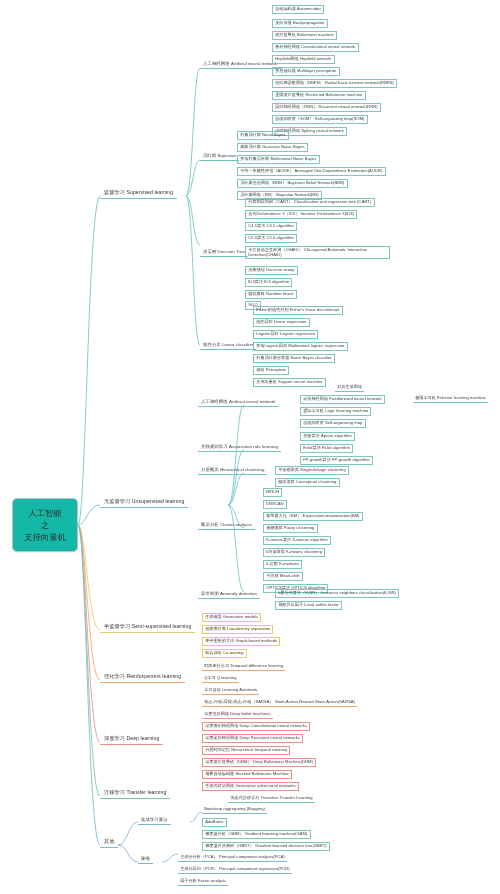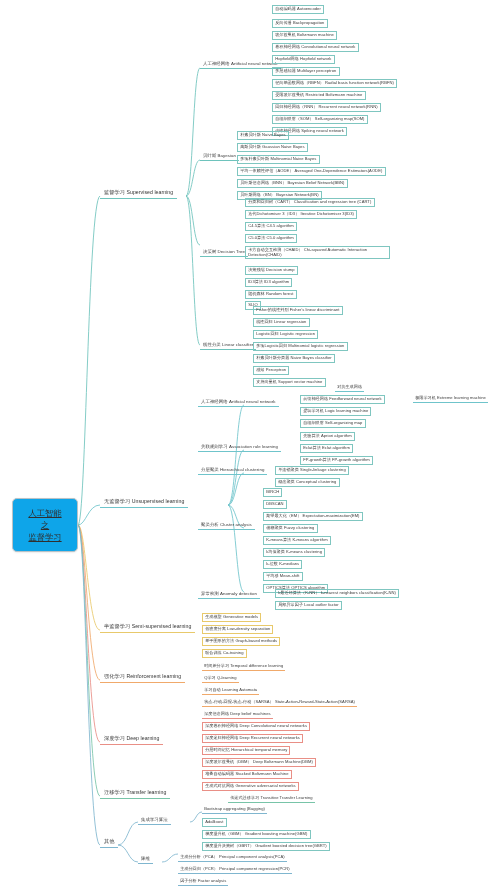--- a/index.html
+++ b/index.html
@@ -58,26 +58,25 @@
   .boxed.c-gold { border-color: #e8c96b !important; border-right: 0.7px solid #e8c96b; }
   .boxed.c-teal2 { border-color: #7fc6c0 !important; border-right: 0.7px solid #7fc6c0; }
 
   
   #root-node {
     position: absolute;
     left: 12px; top: 498px;
     width: 66px; height: 54px;
     border: 0.9px solid #b9c2c6;
     border-radius: 5px;
-    background: #0ea5e9;
+    background: #14b8a6;
     display: flex; flex-direction: column;
     align-items: center; justify-content: center;
     font-size: 8.3px; color: #2f2f2f; line-height: 1.45;
     box-shadow: 0 0.5px 1.5px rgba(0,0,0,.07);
-    text-decoration: underline;
   }
 
   
   svg.links { position:absolute; left:0; top:0; width:500px; height:894px; pointer-events:none; }
   svg.links path { fill:none; stroke-width: 0.85; }
 </style>
 </head>
 <body>
 
 <div id="map">
@@ -105,21 +104,21 @@
 
     <path d="M118,845 C128,845 128,822 138,822" stroke="#7fb6cf"></path>
     <path d="M118,845 C128,845 128,862 138,862" stroke="#7fb6cf"></path>
     <path d="M190,822 C196,822 196,812 202,812" stroke="#7fb6cf"></path>
     <path d="M162,862 C170,862 170,854 178,854" stroke="#7fb6cf"></path>
   </svg>
 
   <div id="root-node">
     <span>人工智能</span>
     <span>之</span>
-    <span>监督学习</span>
+    <span>支持向量机</span>
   </div>
 
   <div class="node branch c-teal" style="left:100px; top:188px;">监督学习 Supervised learning</div>
   <div class="node branch c-cyan" style="left:100px; top:497px;">无监督学习 Unsupervised learning</div>
   <div class="node branch c-gold" style="left:100px; top:622px;">半监督学习 Semi-supervised learning</div>
   <div class="node branch c-orange" style="left:100px; top:672px;">强化学习 Reinforcement learning</div>
   <div class="node branch c-red" style="left:100px; top:734px;">深度学习 Deep learning</div>
   <div class="node branch c-green" style="left:100px; top:788px;">迁移学习 Transfer learning</div>
   <div class="node branch c-blue" style="left:100px; top:837px;">其他</div>
 

